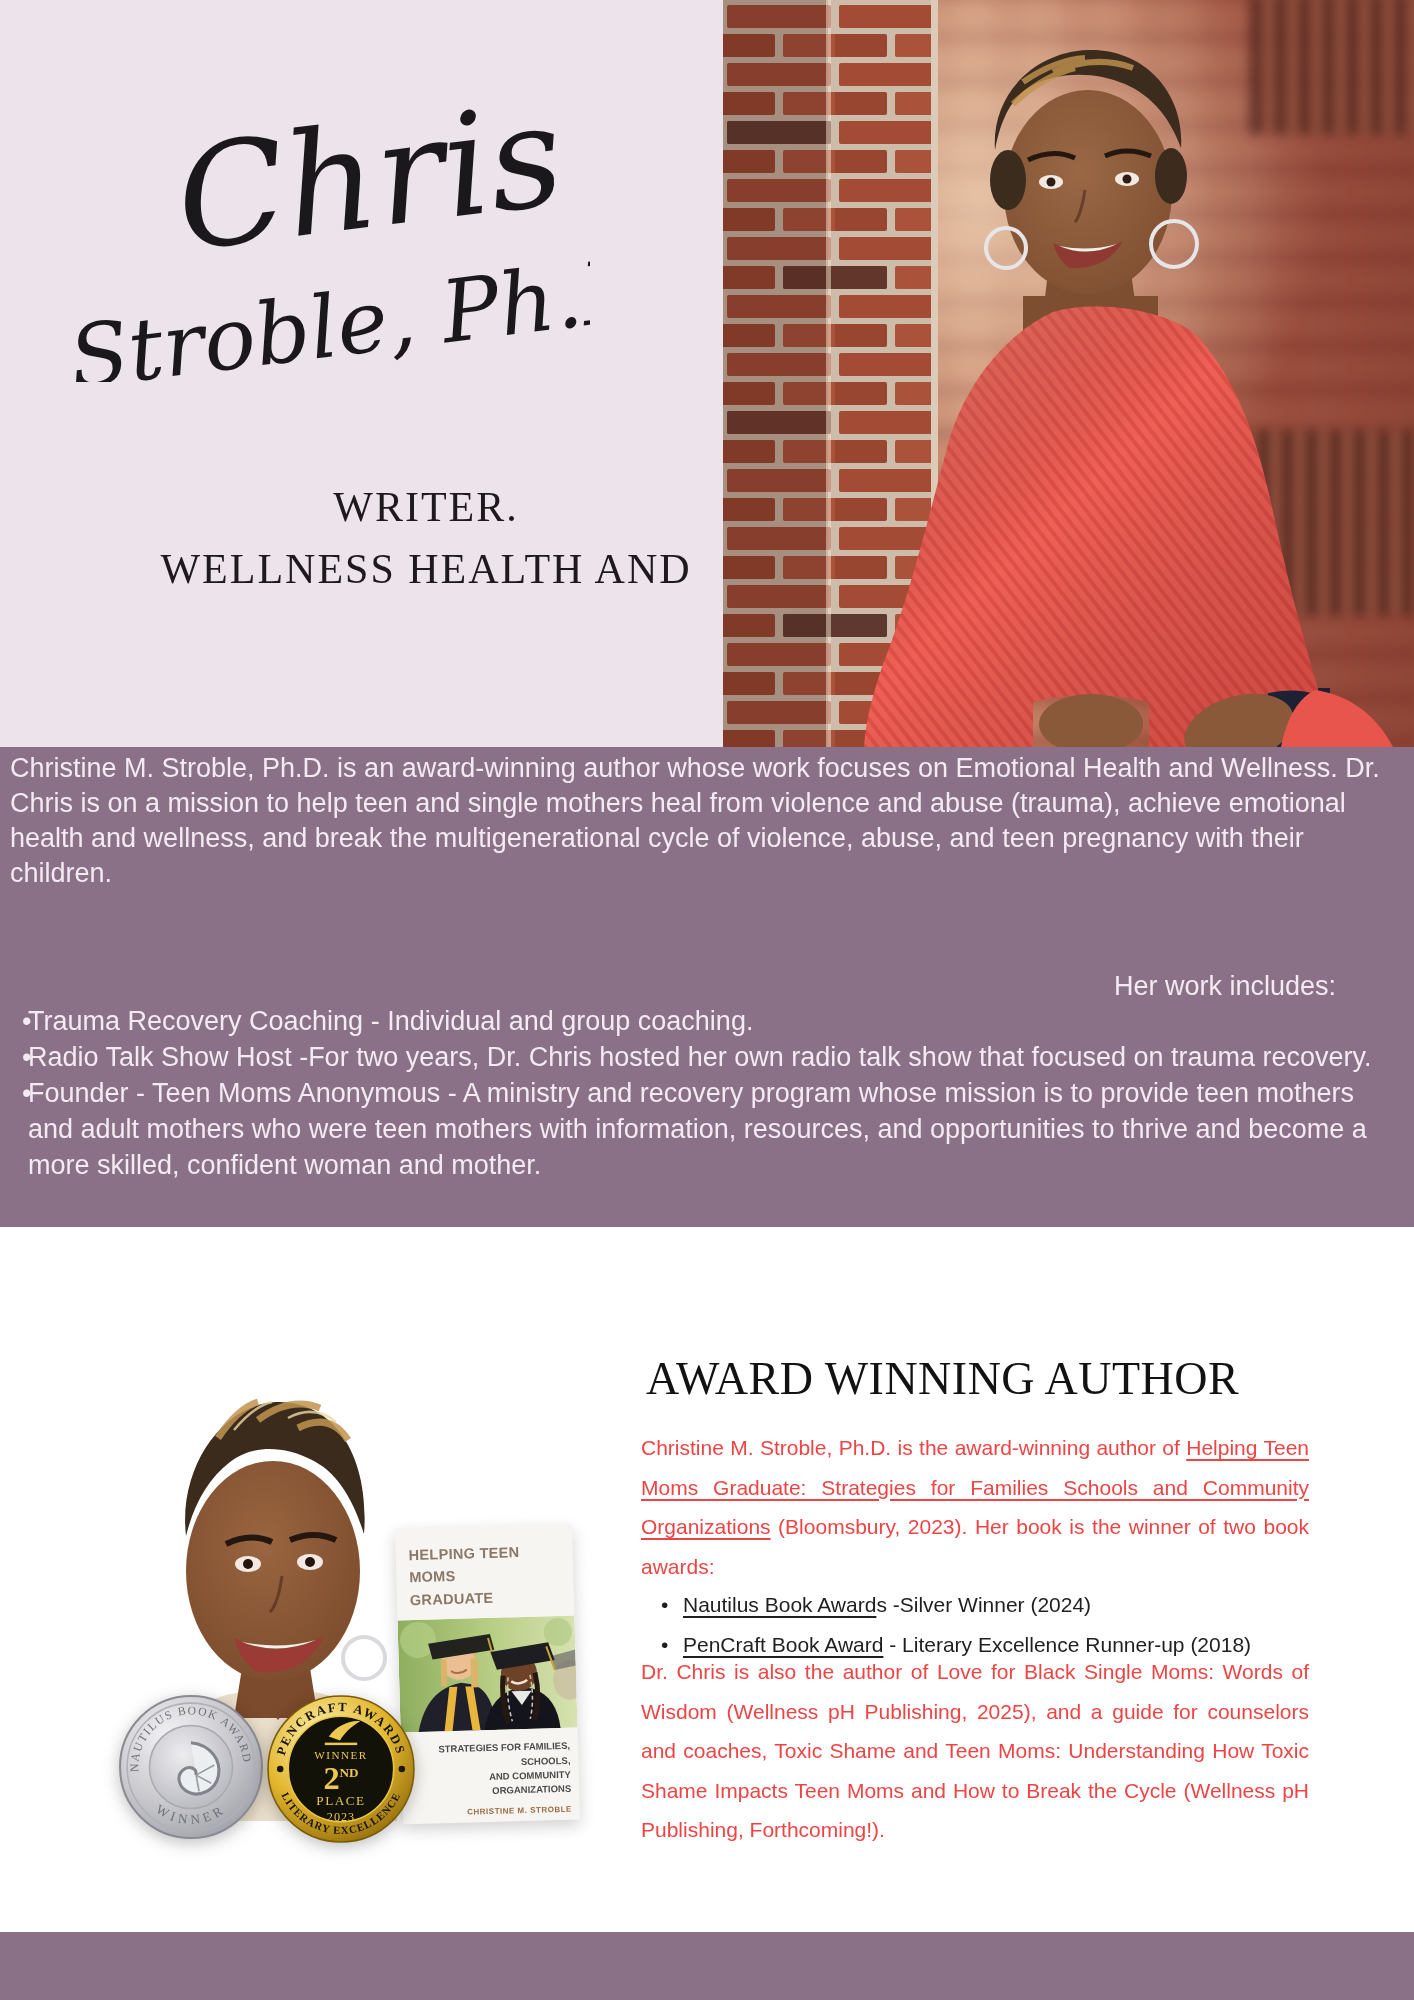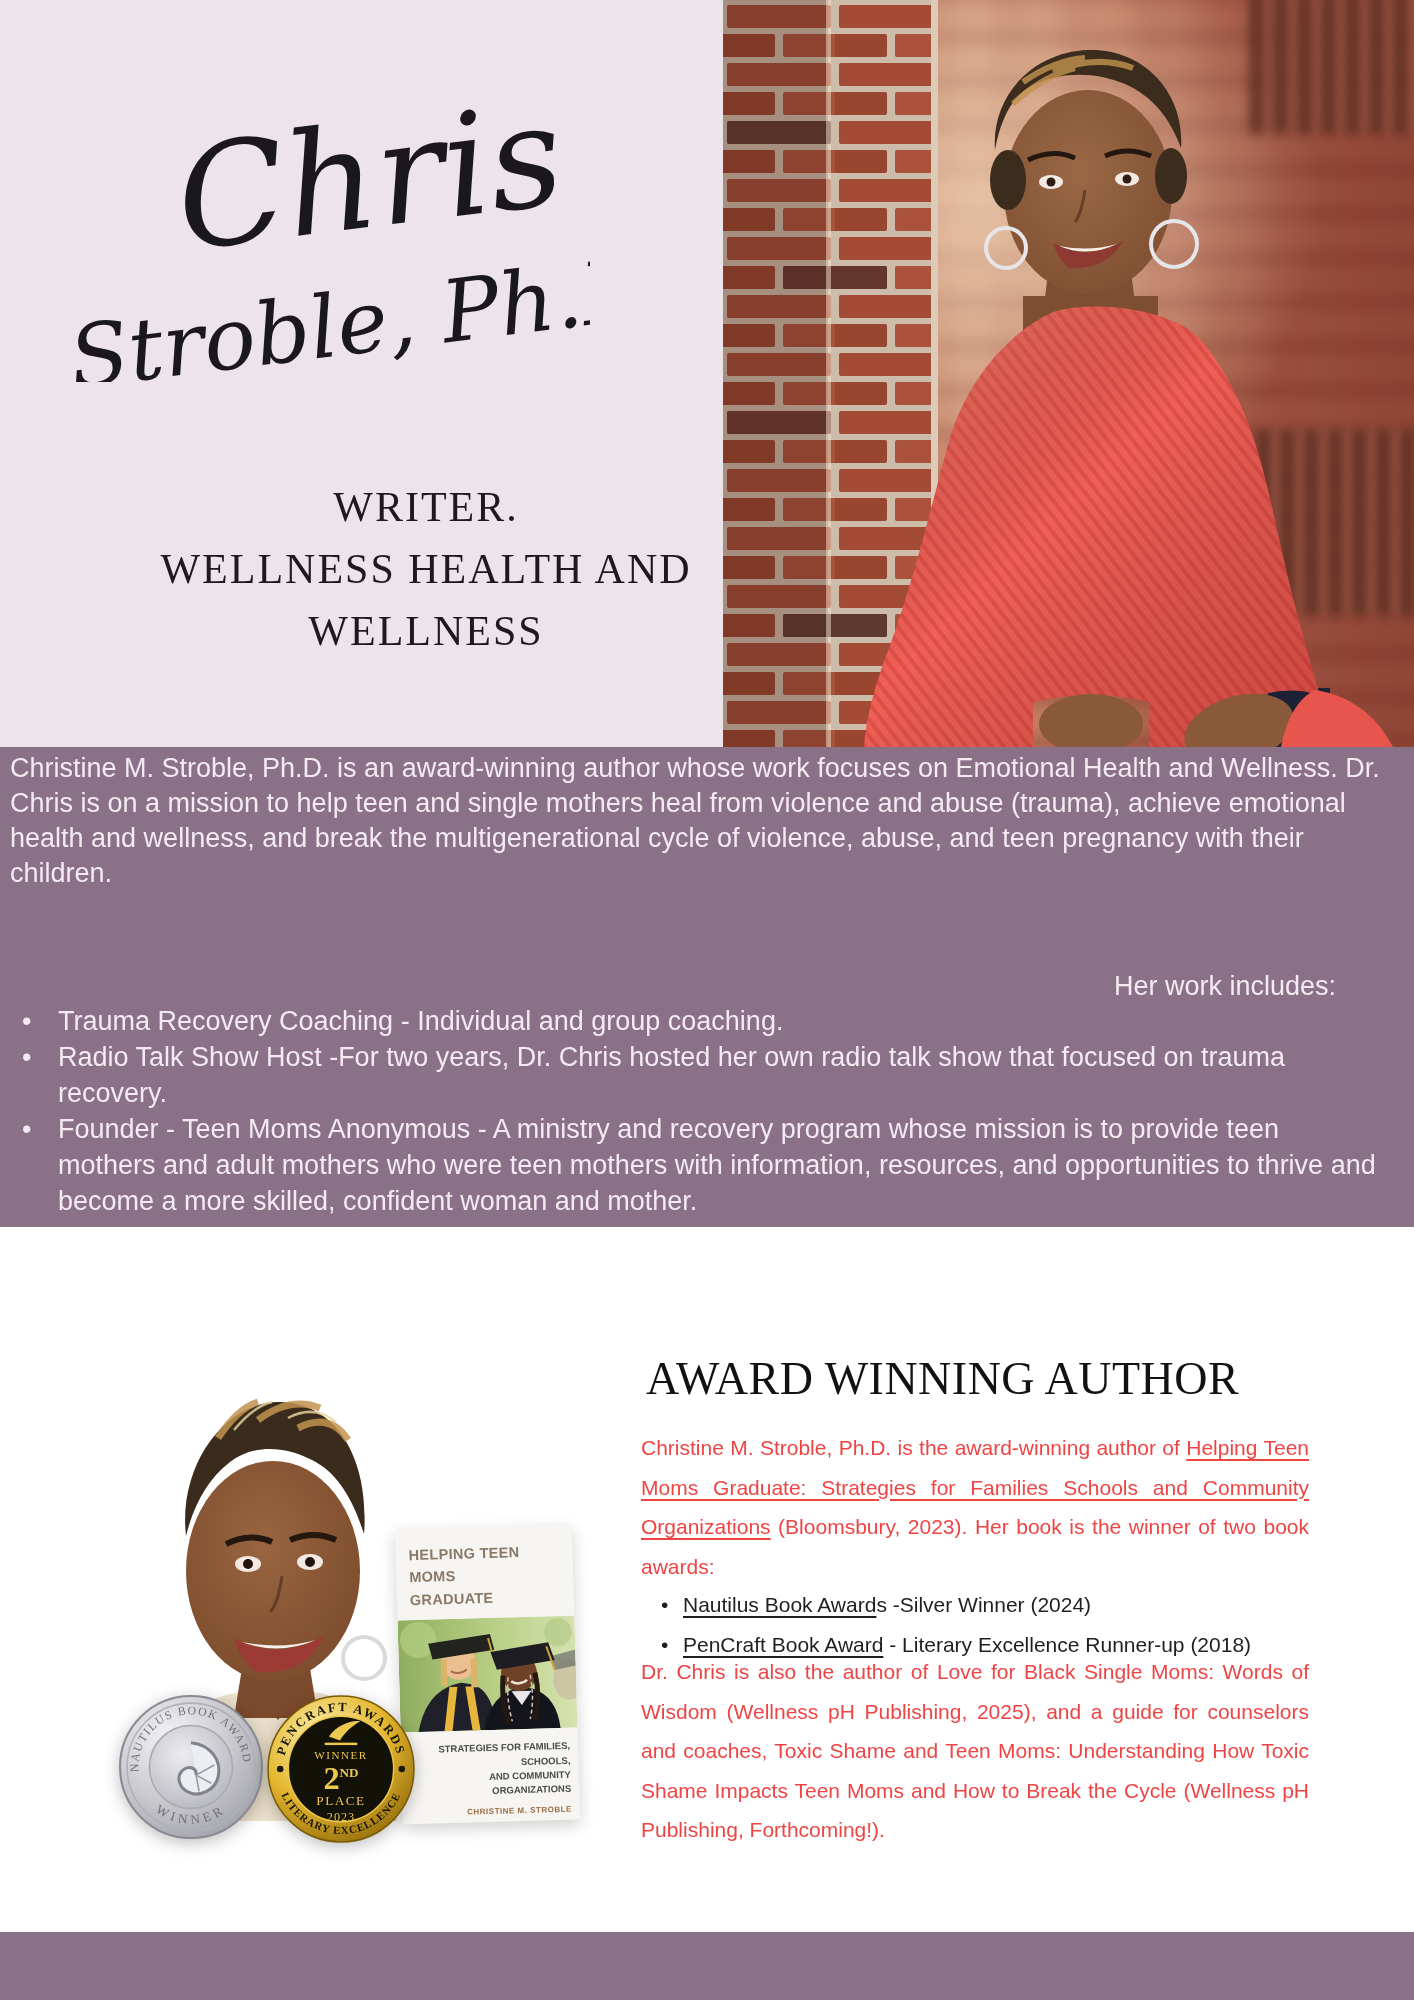--- a/index.html
+++ b/index.html
@@ -28,21 +28,21 @@
   .hero-woman{position:absolute;left:0;top:0;width:691px;height:747px;}
 
   
   .about{position:absolute;left:0;top:747px;width:1414px;height:480px;background:#8A7188;color:#F4EAF2;}
   .about-para{position:absolute;left:2px;top:-4px;margin:8px;width:1402px;
               font-size:27px;line-height:35px;}
   .about-intro{position:absolute;left:0;top:222px;width:1336px;text-align:right;
                font-size:27px;line-height:35px;}
   .about-list{position:absolute;left:0;top:256px;width:1384px;margin:0;padding:0;list-style:none;
               font-size:27px;line-height:36px;}
-  .about-list li{position:relative;padding-left:58px;}
+  .about-list li{position:relative;padding-left:28px;}
   .about-list li::before{content:"\2022";position:absolute;left:22px;top:0;font-size:27px;}
 
   
   .col-heading{position:absolute;left:646px;top:1352px;width:680px;margin:0;text-align:left;
                font-family:"Liberation Serif",serif;font-weight:normal;
                font-size:46px;line-height:54px;letter-spacing:.5px;color:#121212;}
   .col-text{position:absolute;left:641px;width:668px;margin:0;font-size:21px;line-height:39.5px;
             text-align:justify;color:#ef4444;}
   .col-para1{top:1428px;}
   .col-para2{top:1652px;}
@@ -77,21 +77,20 @@
     <div class="hero-left">
       <svg class="signature" viewBox="0 0 560 340">
         <g transform="rotate(-7 280 170)" font-family="'DejaVu Serif',serif" font-style="italic" fill="#1B181B">
           <text x="150" y="192" font-size="142">Chris</text>
           <text x="24" y="316" font-size="86">Stroble, Ph.D.</text>
         </g>
       </svg>
       <div class="tagline">
         <div>WRITER.</div>
         <div>WELLNESS HEALTH AND</div>
-        <div>WELLNESS</div>
       </div>
     </div>
 
     <div class="hero-photo">
       <div class="hero-bg"></div>
       <div class="band band-top"></div>
       <div class="band band-mid"></div>
 
       <svg class="brick-col" viewBox="0 0 215 747" preserveAspectRatio="none">
         <defs>

